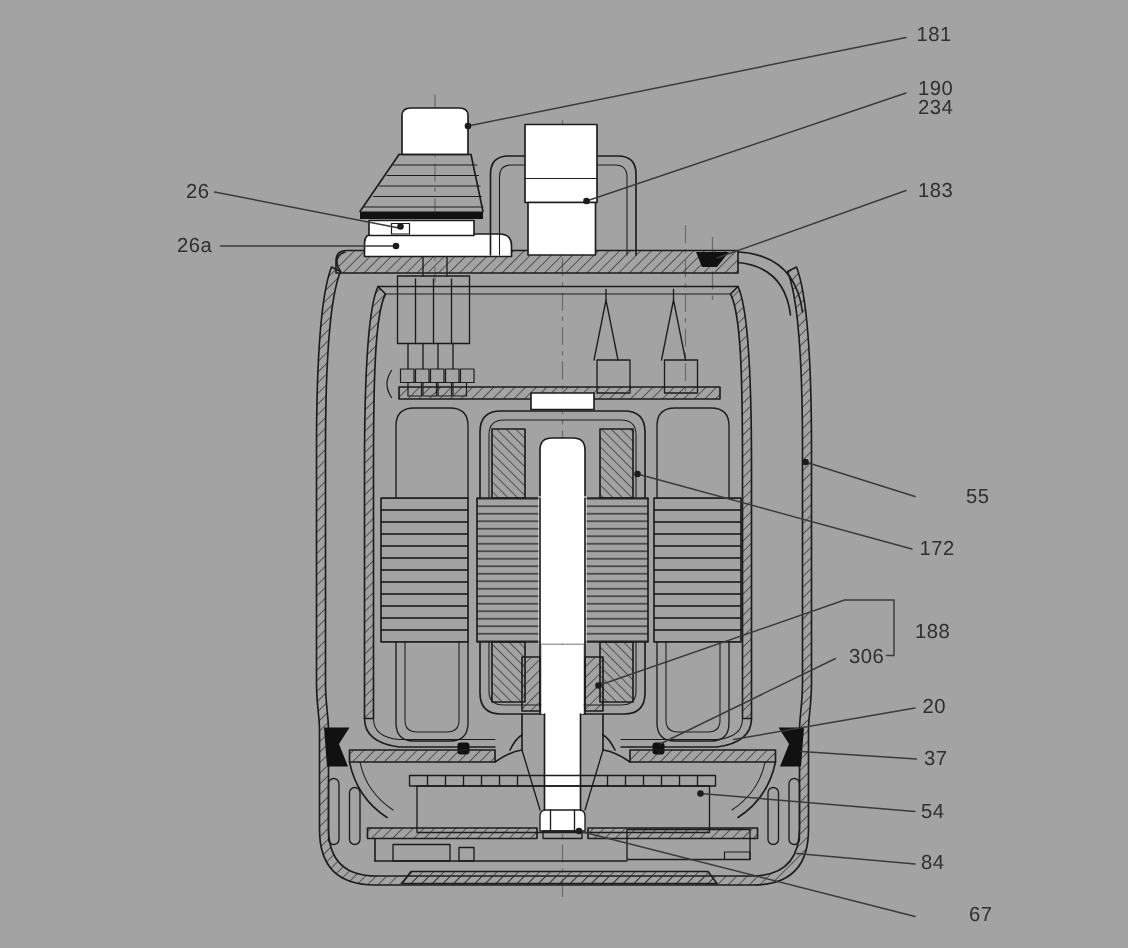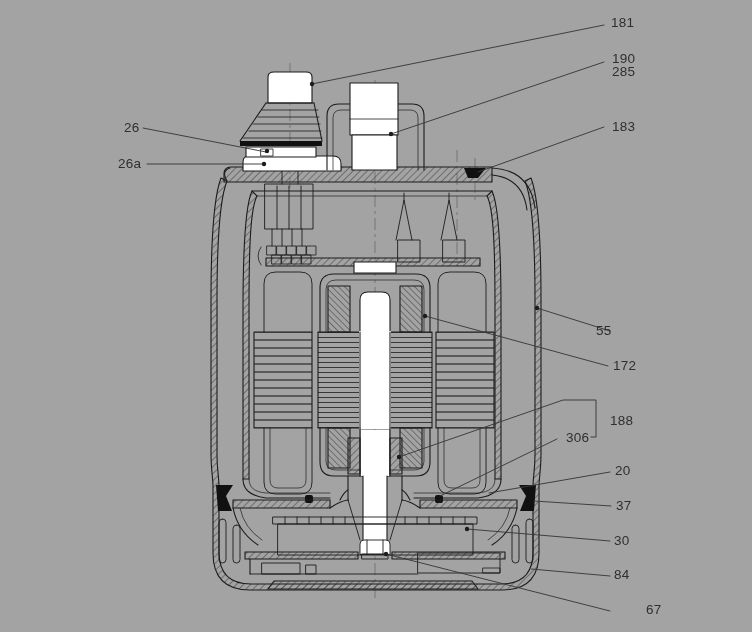--- a/index.html
+++ b/index.html
@@ -276,27 +276,27 @@
       <circle cx="425" cy="316" r="2.2"></circle>
       <circle cx="399" cy="457" r="2.2"></circle>
       <circle cx="467" cy="529" r="2.2"></circle>
       <circle cx="386" cy="554" r="2.2"></circle>
     </g>
   </g>
 </svg>
 
   <div class="callout" style="left:611px;top:16px">181</div>
   <div class="callout" style="left:612px;top:52px">190</div>
-  <div class="callout" style="left:612px;top:65px">285</div>
+  <div class="callout" style="left:612px;top:65px">234</div>
   <div class="callout" style="left:612px;top:120px">183</div>
   <div class="callout" style="left:124px;top:121px">26</div>
   <div class="callout" style="left:118px;top:157px">26a</div>
-  <div class="callout" style="left:596px;top:324px">55</div>
+  <div class="callout" style="left:644px;top:324px">55</div>
   <div class="callout" style="left:613px;top:359px">172</div>
   <div class="callout" style="left:610px;top:414px">188</div>
   <div class="callout" style="left:566px;top:431px">306</div>
   <div class="callout" style="left:615px;top:464px">20</div>
   <div class="callout" style="left:616px;top:499px">37</div>
-  <div class="callout" style="left:614px;top:534px">30</div>
+  <div class="callout" style="left:614px;top:534px">54</div>
   <div class="callout" style="left:614px;top:568px">84</div>
   <div class="callout" style="left:646px;top:603px">67</div>
 
 </div>
 
 </body></html>

